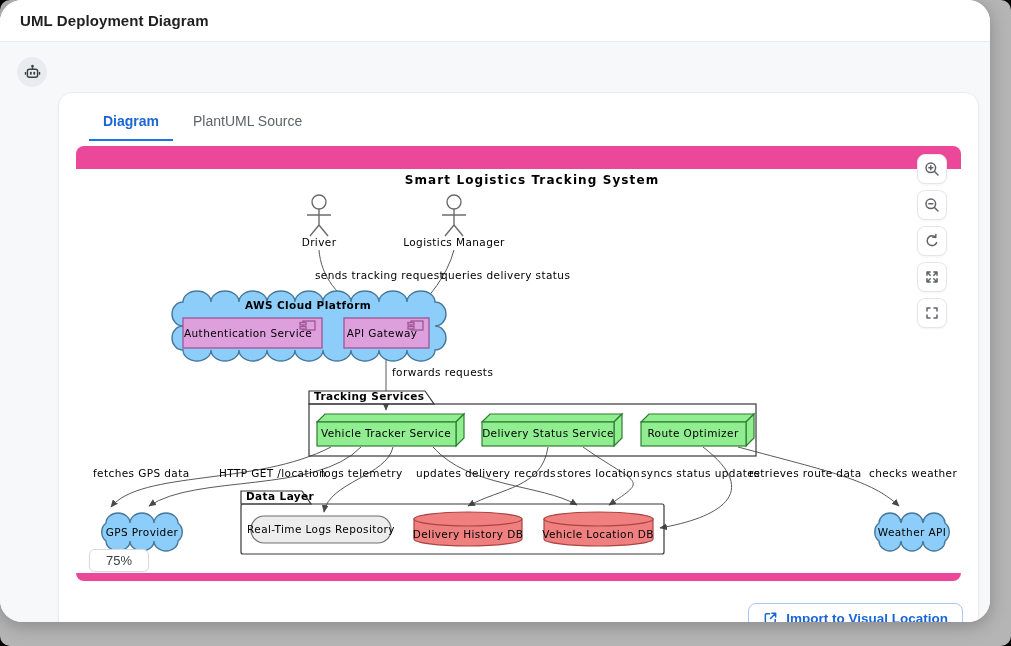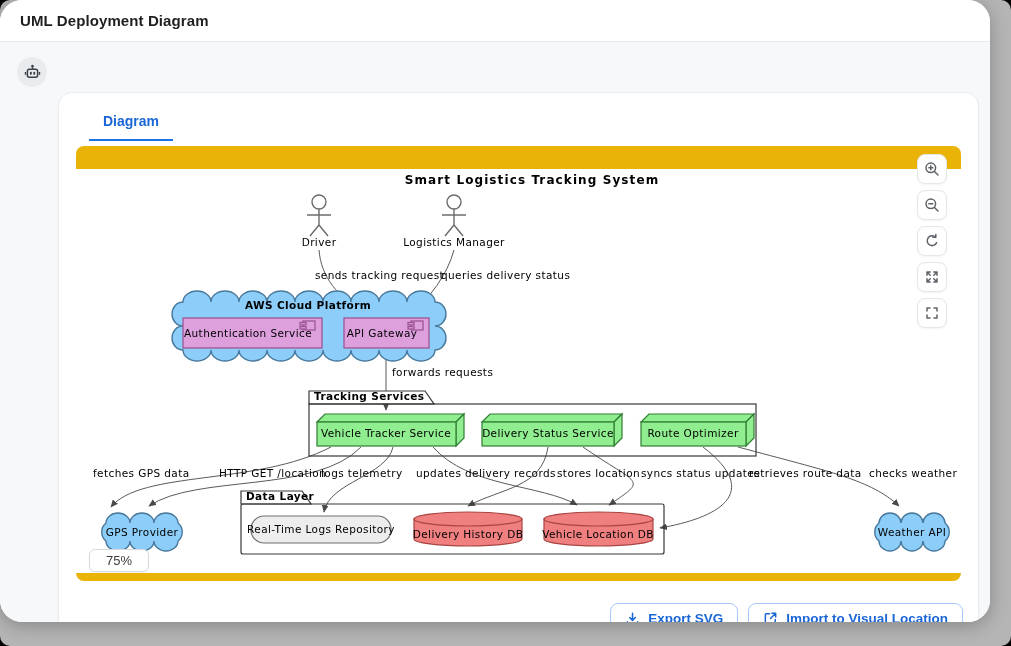--- a/index.html
+++ b/index.html
@@ -10,21 +10,21 @@
   .titlebar{height:41px;background:#fff;border-bottom:1px solid #e8eaed;display:flex;align-items:center;}
   .titlebar h1{font-size:15px;font-weight:700;color:#1f1f1f;margin:0 0 0 20px;letter-spacing:.1px;}
   .body{position:absolute;top:42px;left:0;right:0;bottom:0;background:#f7f8fa;}
   .robot-btn{position:absolute;left:17px;top:15px;width:30px;height:30px;border-radius:50%;
     background:#e9ecef;border:none;display:flex;align-items:center;justify-content:center;cursor:pointer;}
   .card{position:absolute;left:58px;top:15px;width:919px;height:553px;background:#fff;
     border:1px solid #e9ecef;border-radius:14px;box-shadow:0 1px 3px rgba(0,0,0,.04);margin-top:35px;}
   .tabs{display:flex;gap:6px;padding:16px 0 0 30px;}
   .tab{font-size:14px;padding:4px 14px 10px 14px;color:#5f6368;cursor:pointer;border-bottom:2px solid transparent;}
   .tab.active{color:#1a66d6;font-weight:600;border-bottom:2px solid #1a73e8;}
-  .viewport{position:absolute;left:17px;top:53px;width:885px;height:435px;background:#eab308;
+  .viewport{position:absolute;left:17px;top:53px;width:885px;height:435px;background:#ec4899;
     border-radius:8px;overflow:hidden;text-align:right;}
   .canvas{position:absolute;left:0;top:23px;width:885px;height:404px;background:#fff;}
   .ztools{position:absolute;right:14px;top:8px;display:flex;flex-direction:column;gap:6px;}
   .zbtn{width:30px;height:30px;background:#fff;border:1px solid #e4e6ea;border-radius:8px;
     display:flex;align-items:center;justify-content:center;cursor:pointer;color:#5f6368;
     box-shadow:0 1px 2px rgba(0,0,0,.05);padding:0;}
   .zoom-badge{position:absolute;left:13px;bottom:9px;background:#fff;border:1px solid #d7dadd;
     border-radius:6px;padding:3px 16px;font-size:13px;color:#3c4043;box-shadow:0 1px 2px rgba(0,0,0,.05);}
   .actions{position:absolute;right:15px;bottom:12px;display:flex;gap:10px;}
   .act-btn{display:flex;align-items:center;gap:8px;background:#fff;border:1px solid #a8c7fa;
@@ -64,20 +64,21 @@
         <rect x="8.8" y="7.4" width="1.7" height="2.6" rx=".5" fill="#3c4043"></rect>
         <line x1="1.4" y1="7.5" x2="1.4" y2="10" stroke="#3c4043" stroke-width="1.3"></line>
         <line x1="14.6" y1="7.5" x2="14.6" y2="10" stroke="#3c4043" stroke-width="1.3"></line>
       </svg>
     </button>
 
     <div class="card">
 
       <div class="tabs">
         <div class="tab active">Diagram</div>
+        <div class="tab">PlantUML Source</div>
       </div>
 
       <div class="viewport">
         <div class="canvas">
 
           <svg width="885" height="404" viewBox="75 133 885 404">
             <defs>
               <marker id="arr" viewBox="0 0 10 8" refX="8.2" refY="4" markerWidth="8.5" markerHeight="7" orient="auto-start-reverse">
                 <path d="M0,0 L9,4 L0,8 z" fill="#4a4a4a"></path>
               </marker>
@@ -240,26 +241,20 @@
             </svg>
           </button>
         </div>
 
         <div class="zoom-badge">75%</div>
       </div>
 
       <div class="actions">
         <button class="act-btn">
           <svg width="15" height="15" viewBox="0 0 16 16" fill="none" stroke="#1a66d6" stroke-width="1.6" stroke-linecap="round" stroke-linejoin="round">
-            <path d="M8,2.5 V9.5 M5,7 L8,10 L11,7 M2.5,11.5 V13.5 H13.5 V11.5"></path>
-          </svg>
-          <span>Export SVG</span>
-        </button>
-        <button class="act-btn">
-          <svg width="15" height="15" viewBox="0 0 16 16" fill="none" stroke="#1a66d6" stroke-width="1.6" stroke-linecap="round" stroke-linejoin="round">
             <path d="M7,3 H3.5 A1,1 0 0 0 2.5,4 V12.5 A1,1 0 0 0 3.5,13.5 H12 A1,1 0 0 0 13,12.5 V9"></path>
             <path d="M9.5,2.5 H13.5 V6.5 M13.5,2.5 L8,8"></path>
           </svg>
           <span>Import to Visual Location</span>
         </button>
       </div>
 
     </div>
   </div>
 </div>

